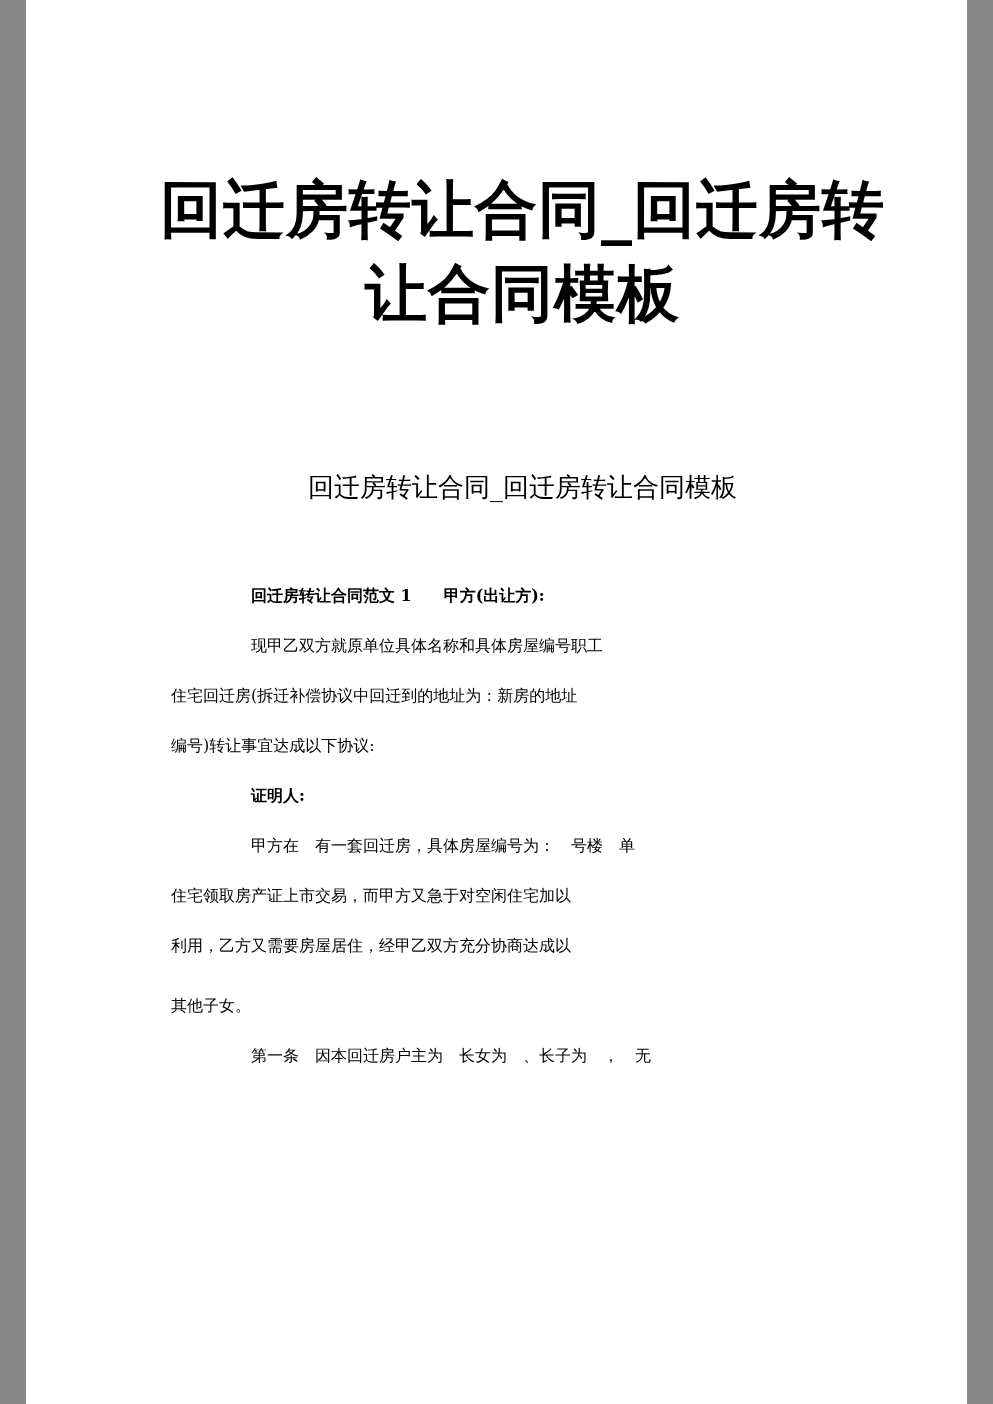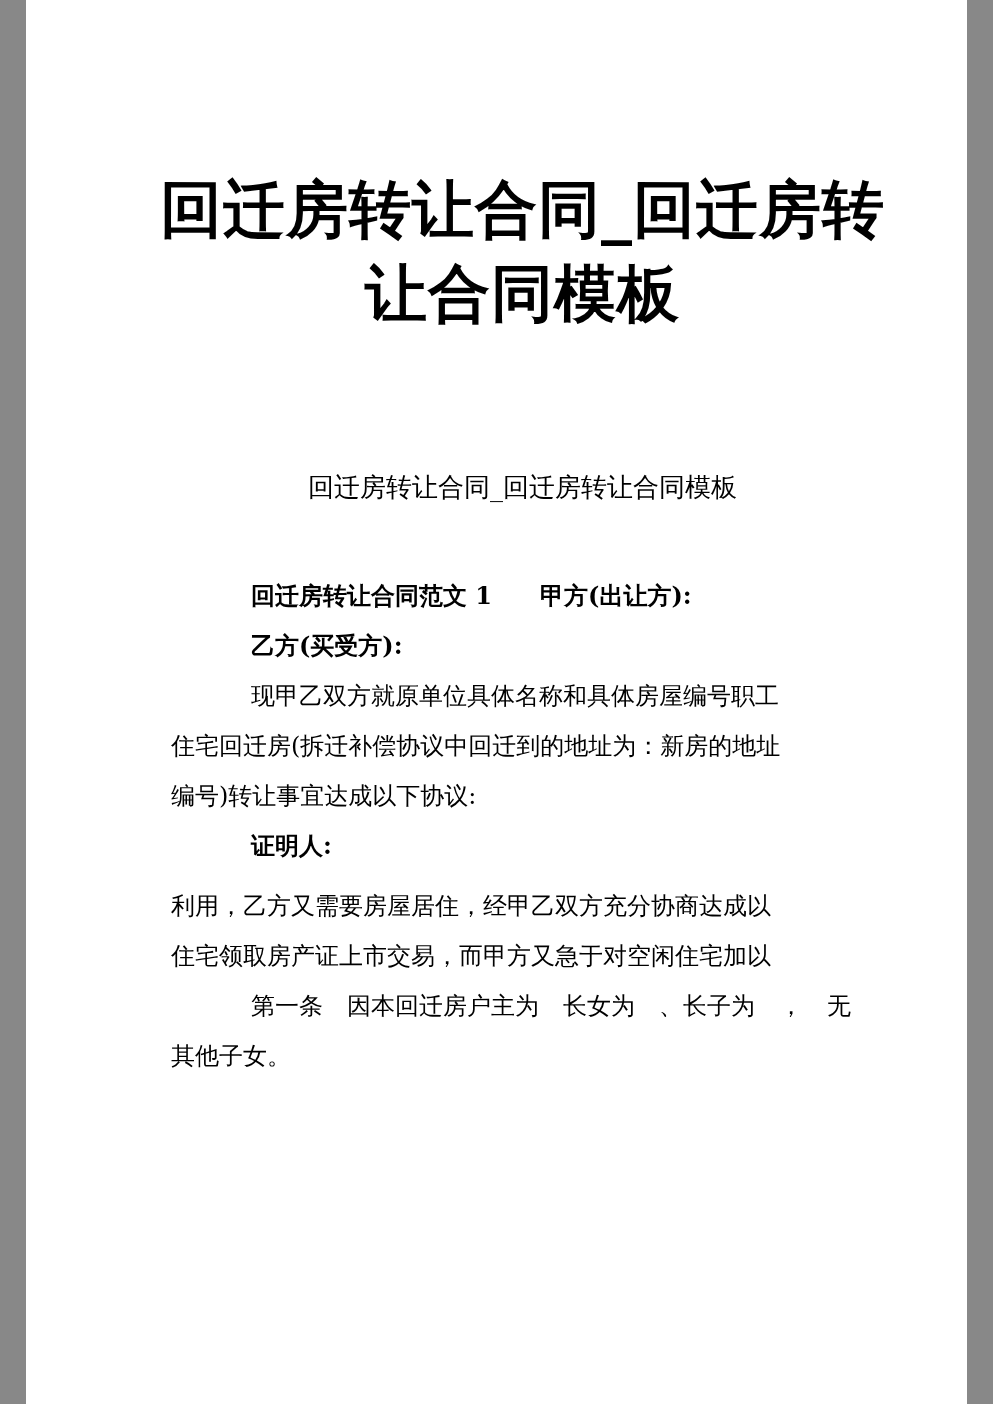--- a/index.html
+++ b/index.html
@@ -38,21 +38,21 @@
       font-size: 26px;
       font-weight: normal;
       line-height: 36px;
       text-align: center;
     }
     .doc-body {
       position: absolute;
       top: 571px;
       left: 145px;
       width: 712px;
-      font-size: 24px;
+      font-size: 16px;
       line-height: 50px;
     }
     .paragraph {
       margin: 0;
     }
     .paragraph.bold {
       font-weight: bold;
     }
     
     .doc-body .paragraph:nth-child(5) {
@@ -70,33 +70,31 @@
 
 <div class="page">
   <h1 class="doc-title">回迁房转让合同_回迁房转让合同模板</h1>
 
   <div class="doc-subtitle">回迁房转让合同_回迁房转让合同模板</div>
 
   <div class="doc-body" id="doc-body">
       <div class="paragraph bold">
         <div class="line first">回迁房转让合同范文 1　　甲方(出让方):</div>
       </div>
-      <div class="paragraph bold">
-        <div class="line first">乙方(买受方):</div>
-      </div>
       <div class="paragraph">
         <div class="line first">现甲乙双方就原单位具体名称和具体房屋编号职工</div>
         <div class="line">住宅回迁房(拆迁补偿协议中回迁到的地址为：新房的地址</div>
         <div class="line">编号)转让事宜达成以下协议:</div>
       </div>
       <div class="paragraph bold">
         <div class="line first">证明人:</div>
       </div>
       <div class="paragraph">
+        <div class="line first">甲方在　有一套回迁房，具体房屋编号为：　号楼　单</div>
+        <div class="line">住宅领取房产证上市交易，而甲方又急于对空闲住宅加以</div>
         <div class="line">利用，乙方又需要房屋居住，经甲乙双方充分协商达成以</div>
-        <div class="line">住宅领取房产证上市交易，而甲方又急于对空闲住宅加以</div>
       </div>
       <div class="paragraph">
+        <div class="line">其他子女。</div>
         <div class="line first">第一条　因本回迁房户主为　长女为　、长子为　，　无</div>
-        <div class="line">其他子女。</div>
       </div>
     </div>
 </div>
 
 </body></html>

